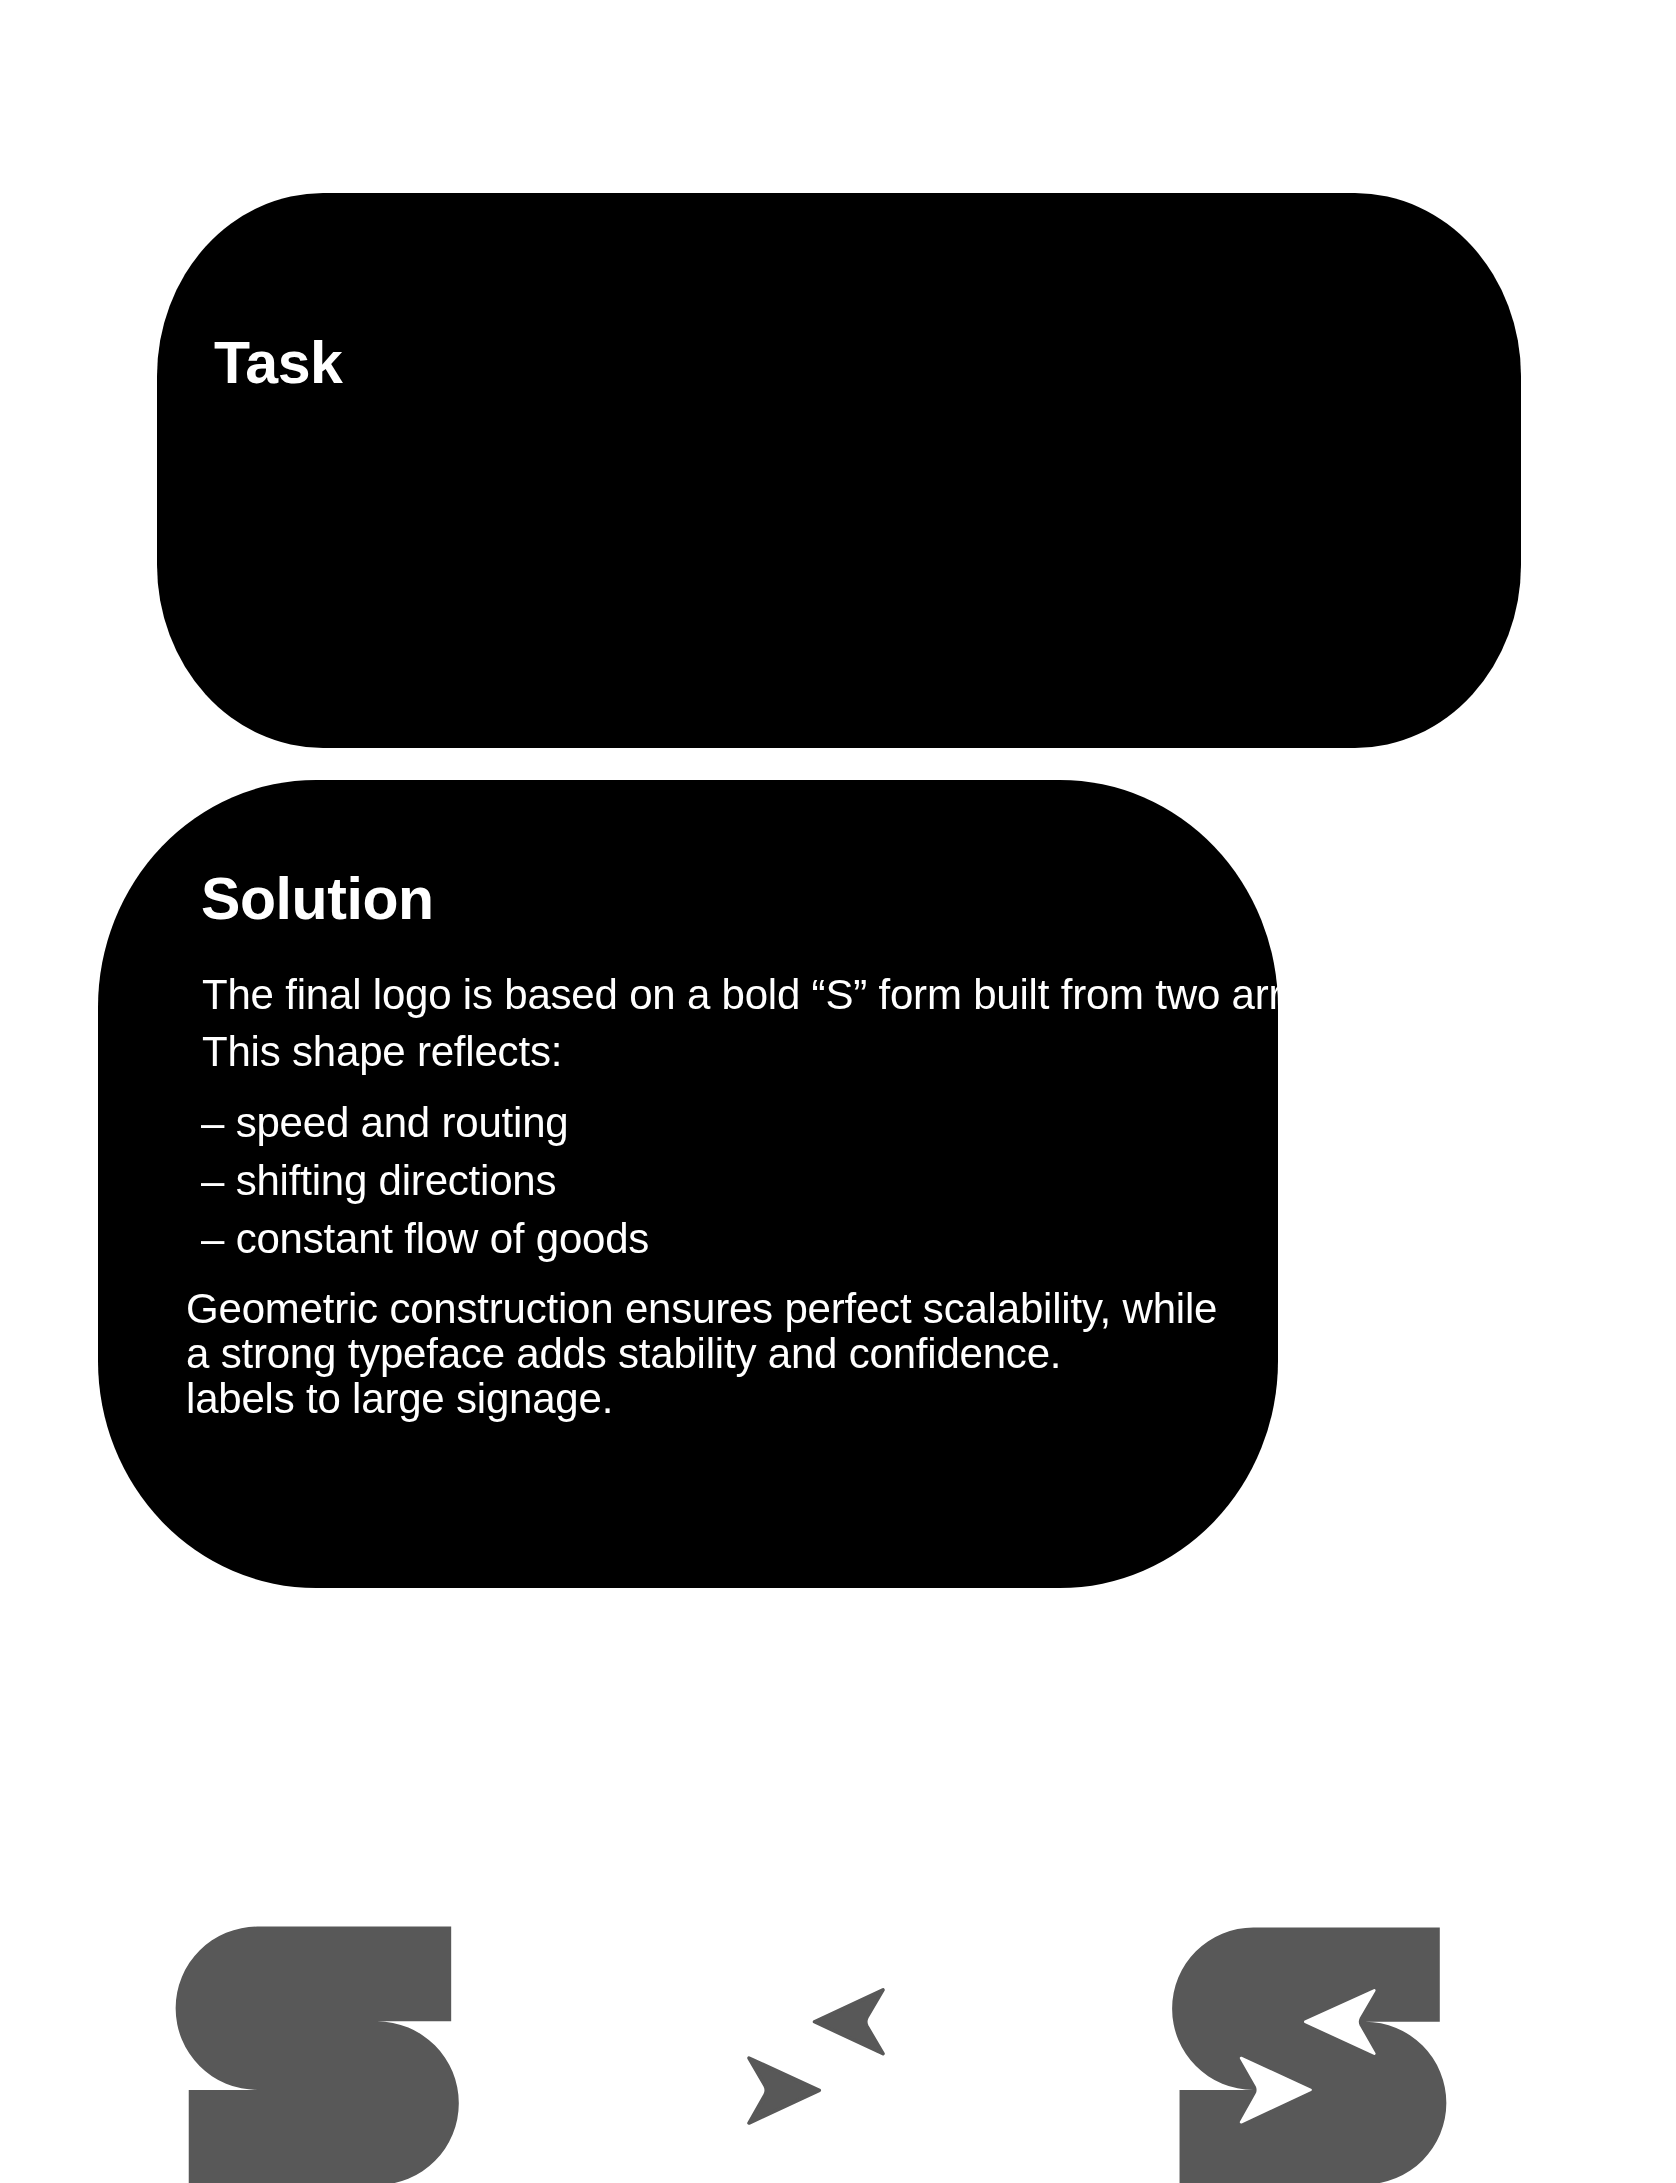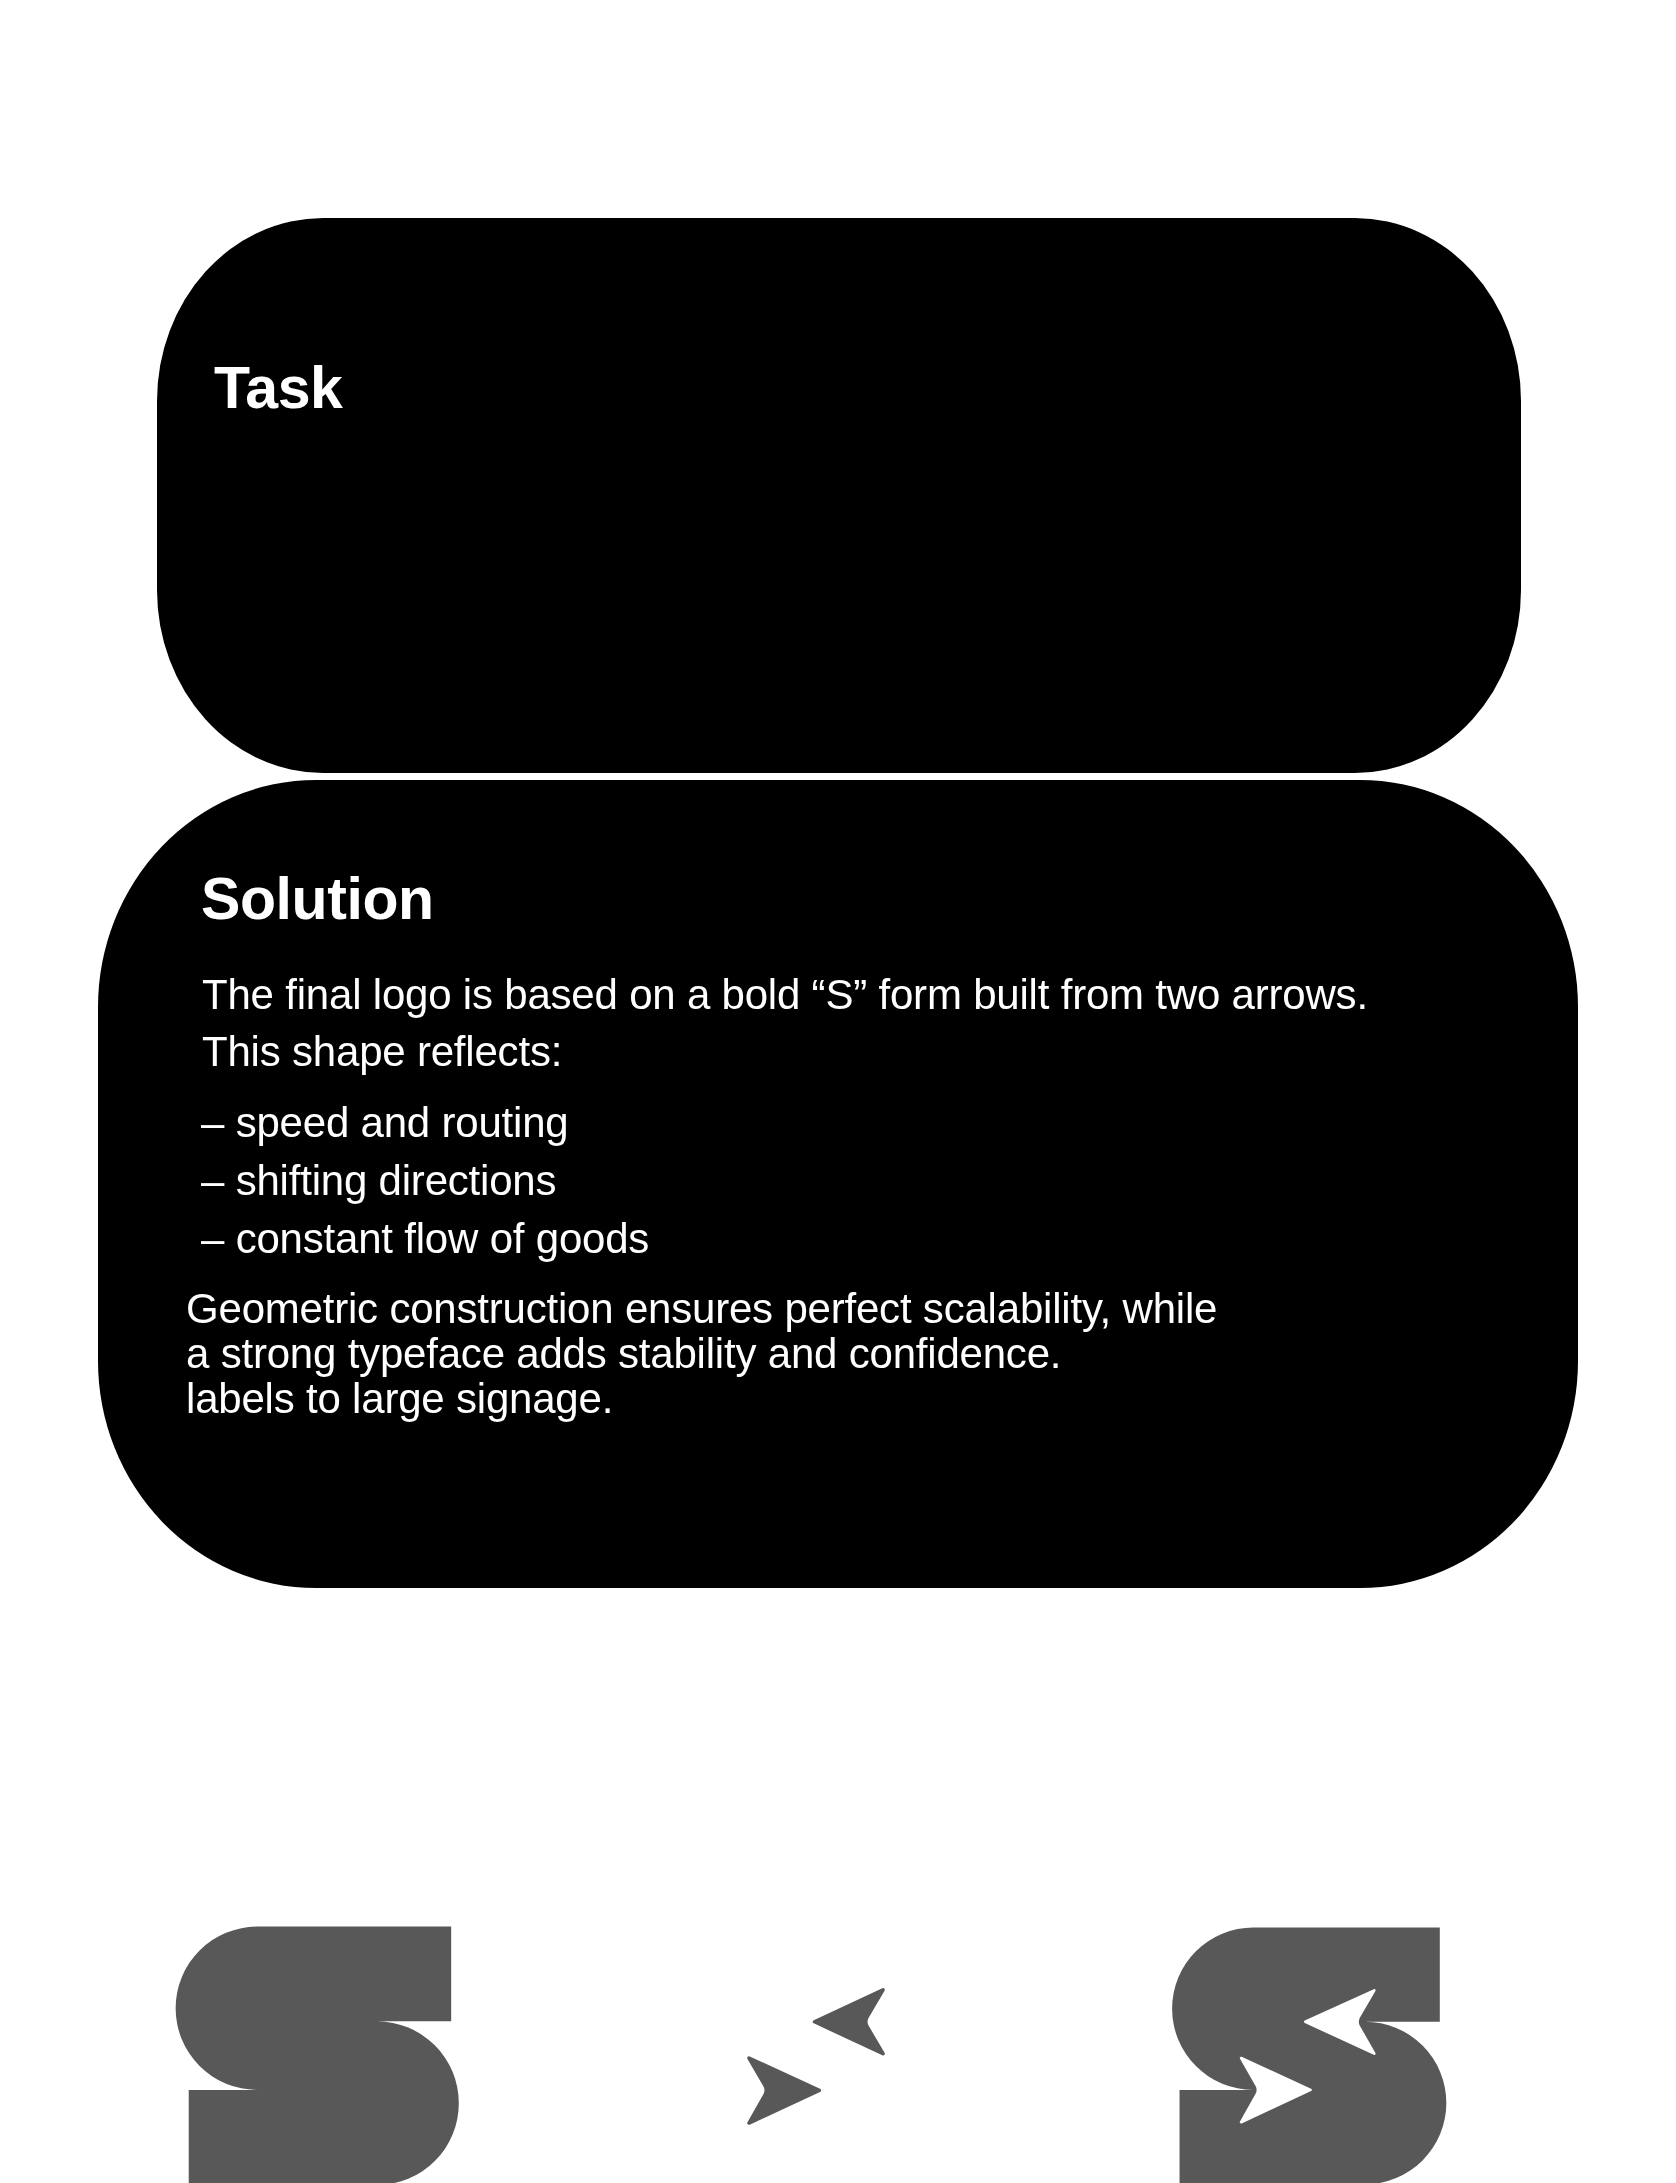--- a/index.html
+++ b/index.html
@@ -1,19 +1,19 @@
 <!DOCTYPE html>
 <html style="font-size:7px"><head>
 <meta charset="utf-8">
 <style>
   html, body { margin: 0; padding: 0; background: #ffffff; }
   body { width: 1677px; height: 3384px; position: relative; overflow: hidden; font-family: "Liberation Sans", "DejaVu Sans", sans-serif; color: #000; }
   .card { position: absolute; background: #000; color: #fff; box-sizing: border-box; }
-  .card-task { left: 157px; top: 193px; width: 1364px; height: 555px; border-radius: 166px / 183px; margin-top: 25px; }
-  .card-solution { left: 98px; top: 780px; width: 1480px; height: 808px; border-radius: 218px / 227px; }
+  .card-task { left: 157px; top: 193px; width: 1364px; height: 555px; border-radius: 166px / 183px; }
+  .card-solution { left: 98px; top: 780px; width: 1180px; height: 808px; border-radius: 218px / 227px; }
   .card h2 { margin: 0; font-weight: 700; position: absolute; letter-spacing: -0.4px; }
   .card-task h2 { left: 57px; top: 141px; font-size: 59px; line-height: 1; }
   .card-task .body { position: absolute; left: 58px; top: 236px; font-size: 41px; line-height: 49px; letter-spacing: -0.2px; }
   .card-solution h2 { left: 103px; top: 90px; font-size: 59px; line-height: 1; }
   .card-solution .intro { position: absolute; left: 104px; top: 186px; font-size: 42px; line-height: 57px; letter-spacing: -0.2px; }
   .card-solution .list { position: absolute; left: 103px; top: 314px; font-size: 42px; line-height: 58px; margin: 0; padding: 0; list-style: none; letter-spacing: -0.2px; }
   .card-solution .outro { position: absolute; left: 88px; top: 506px; font-size: 42px; line-height: 45px; letter-spacing: -0.2px; }
   .line { display: block; white-space: nowrap; }
   .variant-svg { position: absolute; }
 

